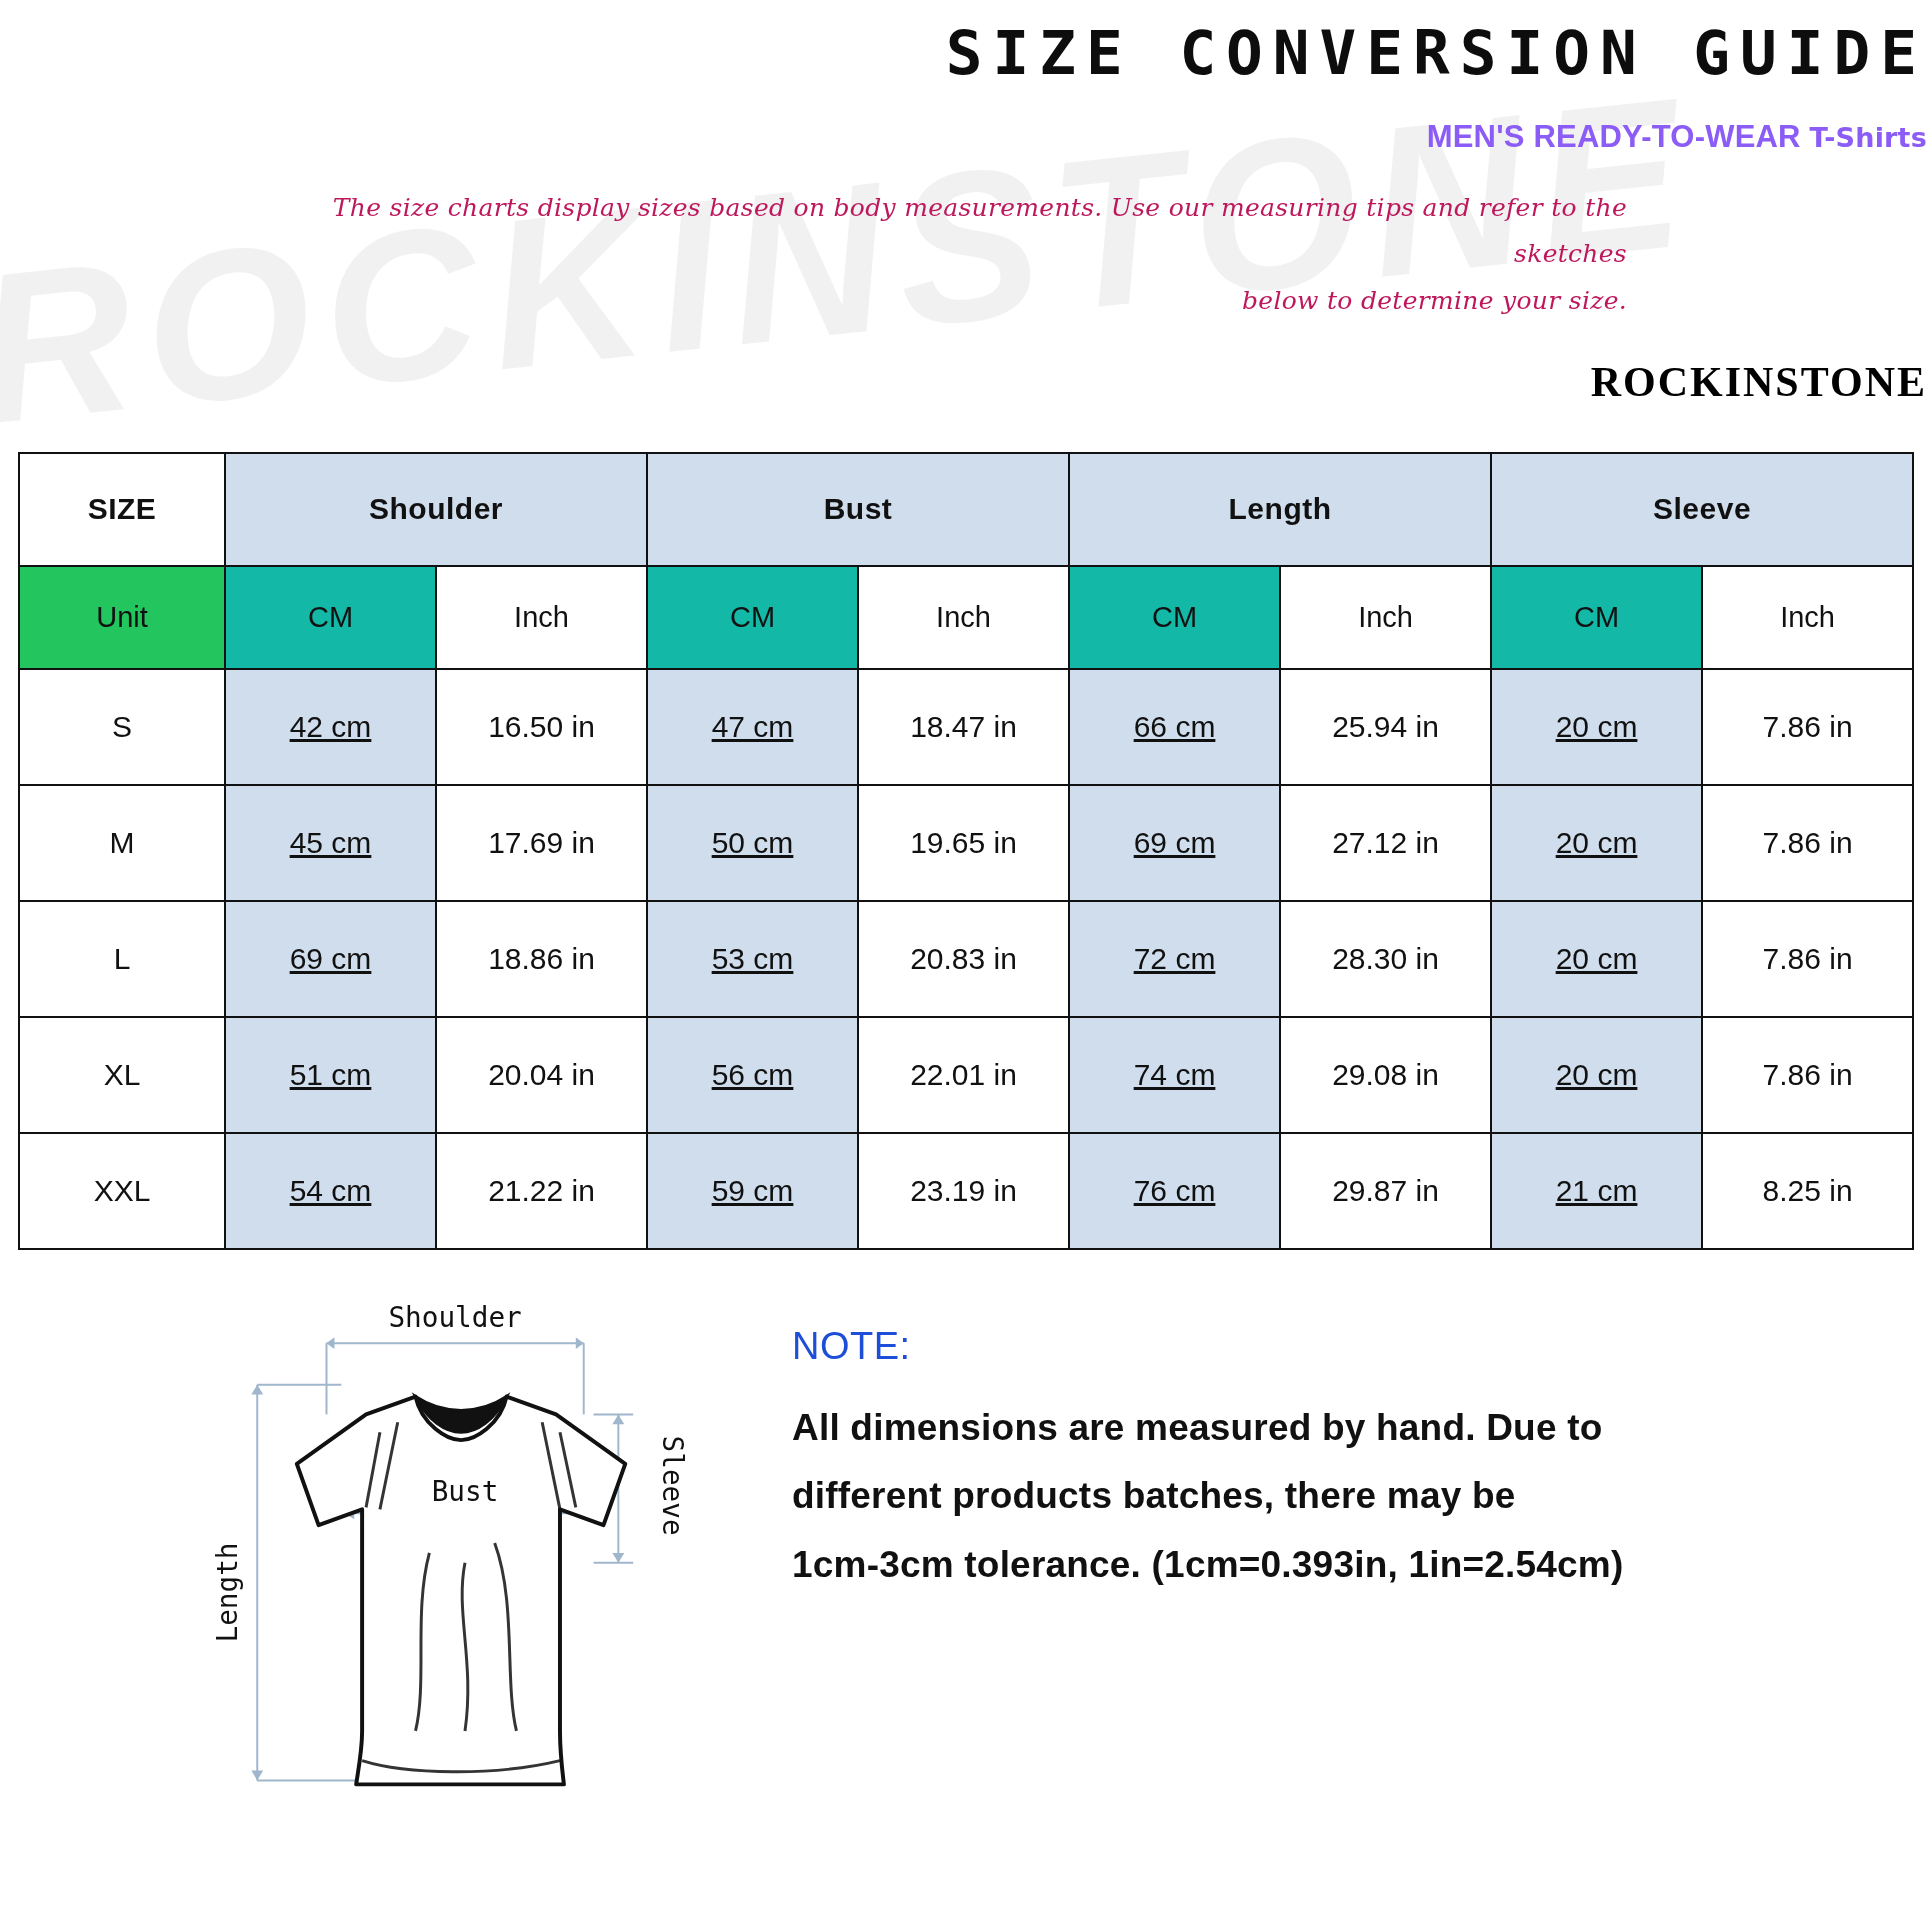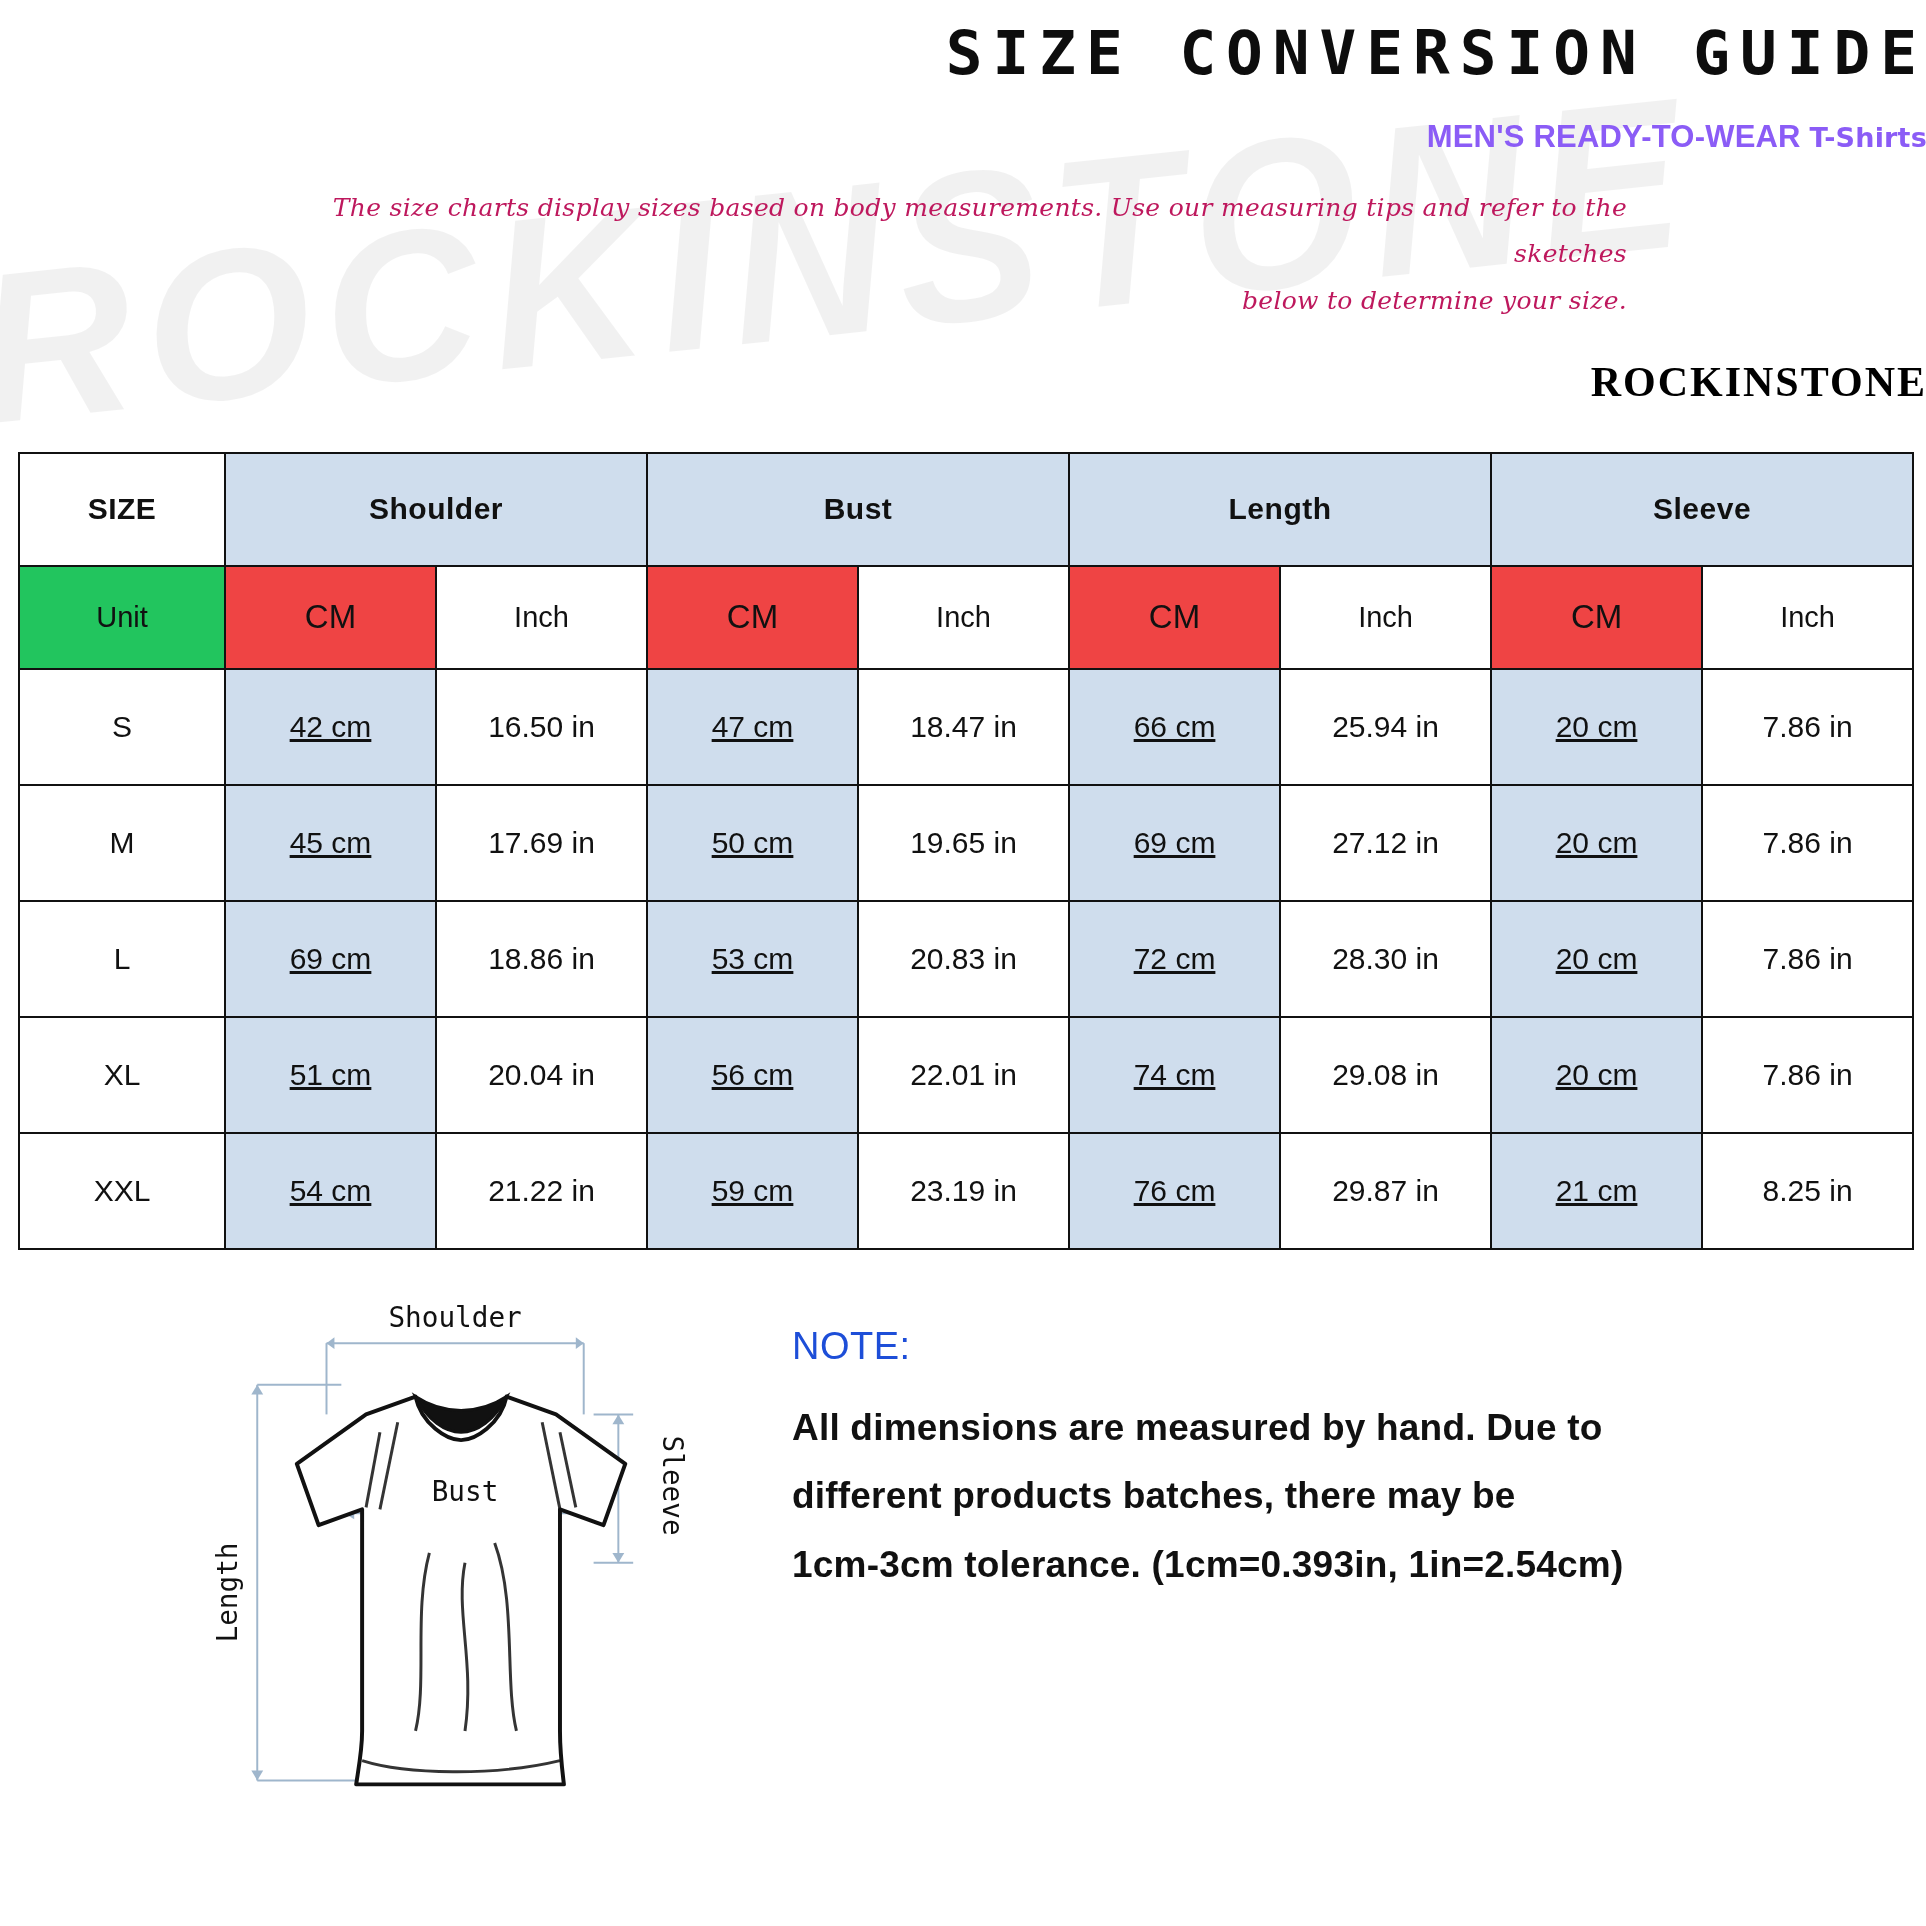--- a/index.html
+++ b/index.html
@@ -111,23 +111,23 @@
     height: 109px;
     background: #cfdded;
     letter-spacing: 0.5px;
   }
   td.unit-label {
     font-size: 29px;
     height: 99px;
     background: #22c55e;
   }
   td.unit-cm {
-    font-size: 33px;
+    font-size: 29px;
     height: 99px;
-    background: #ef4444;
+    background: #14b8a6;
   }
   td.unit-in {
     font-size: 29px;
     height: 99px;
     background: #ffffff;
   }
   td.size-cell {
     font-size: 30px;
     height: 112px;
     background: #ffffff;

